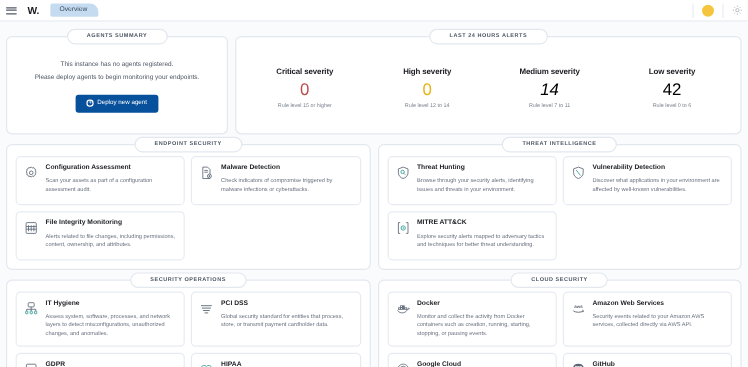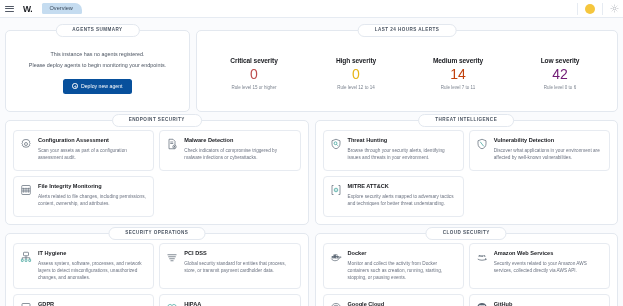--- a/index.html
+++ b/index.html
@@ -194,26 +194,26 @@
             <div class="sev-value" style="color: rgb(189, 76, 76);">0</div>
             <div class="sev-sub">Rule level 15 or higher</div>
           </div>
           <div class="sev">
             <div class="sev-label">High severity</div>
             <div class="sev-value" style="color: rgb(231, 180, 22);">0</div>
             <div class="sev-sub">Rule level 12 to 14</div>
           </div>
           <div class="sev">
             <div class="sev-label">Medium severity</div>
-            <div class="sev-value" style="color: #c2410c;">14</div>
+            <div class="sev-value" style="color: #000000; font-style: italic;">14</div>
             <div class="sev-sub">Rule level 7 to 11</div>
           </div>
           <div class="sev">
             <div class="sev-label">Low severity</div>
-            <div class="sev-value" style="color: #701a75;">42</div>
+            <div class="sev-value" style="color: #000000;">42</div>
             <div class="sev-sub">Rule level 0 to 6</div>
           </div>
         </div>
     </div>
 
   </div>
 
   <div class="row">
     <div class="panel feat-panel">
       <div class="panel-title">ENDPOINT SECURITY</div>

